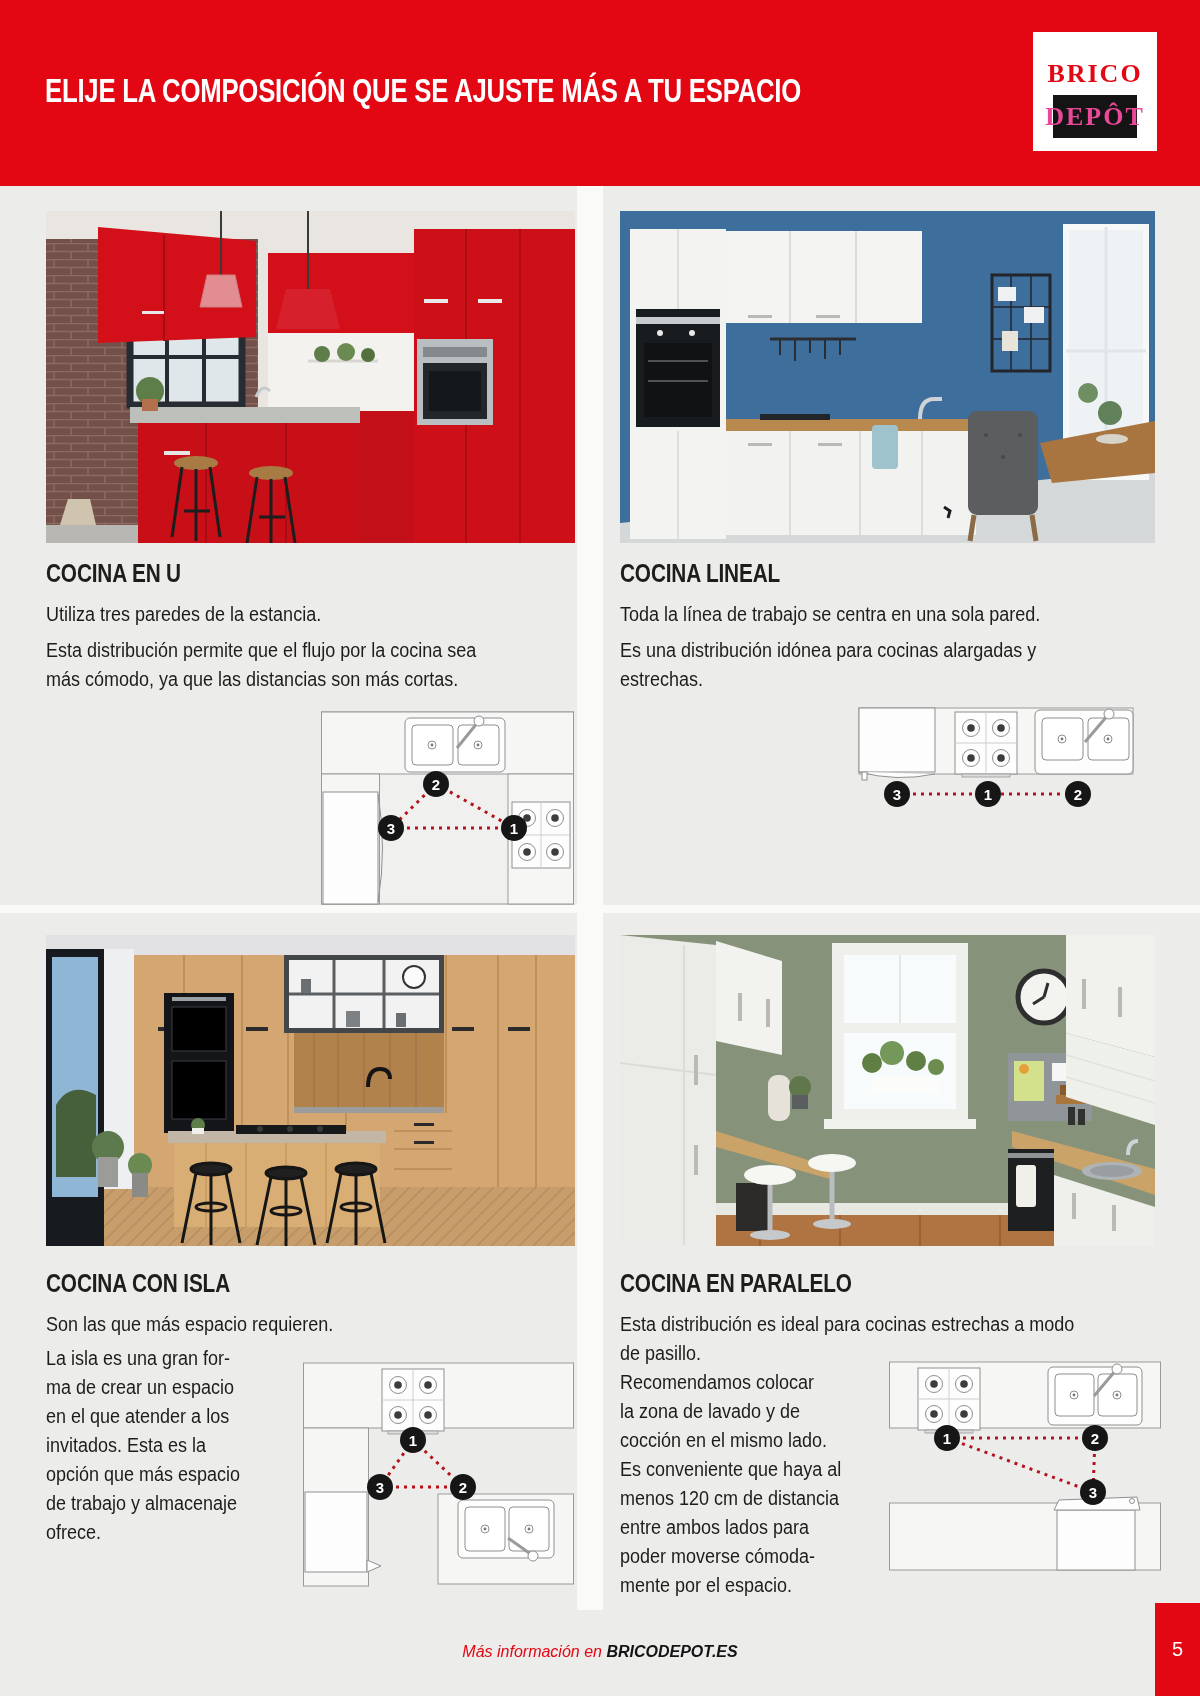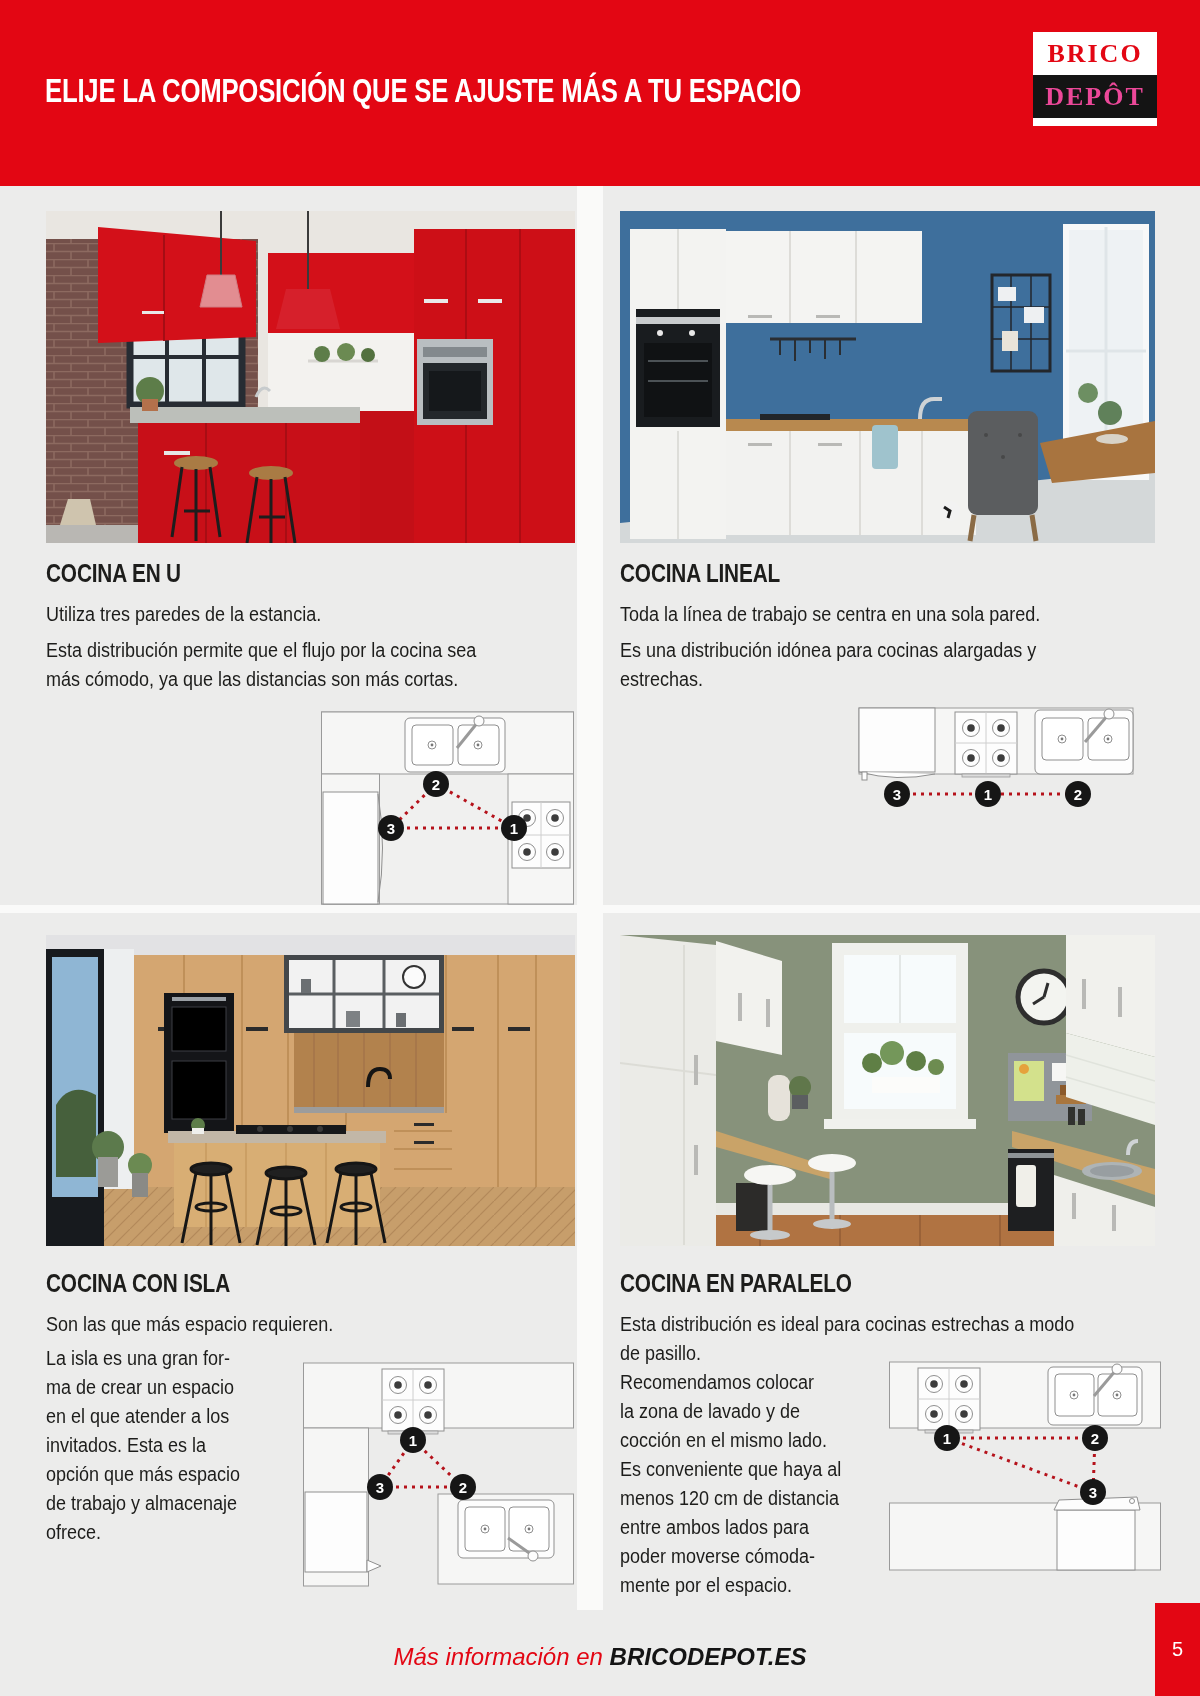--- a/index.html
+++ b/index.html
@@ -2,42 +2,42 @@
 <html><head>
 <meta charset="utf-8">
 <style>
   html,body{margin:0;padding:0;background:#ececeb;}
   .page{position:relative;width:1200px;height:1696px;background:#ececeb;
         font-family:"Liberation Sans",sans-serif;color:#1d1d1b;overflow:hidden;}
   
   .hdr{position:absolute;left:0;top:0;width:1200px;height:186px;background:#e30613;}
   .hdr-title{position:absolute;left:45px;top:72px;margin:0;color:#fff;font-size:33px;font-weight:700;
              letter-spacing:-.3px;transform:scaleX(.78);transform-origin:0 0;white-space:nowrap;}
-  .logo{position:absolute;left:1033px;top:32px;width:124px;height:94px;background:#fff;padding:0;box-sizing:border-box;}
+  .logo{position:absolute;left:1033px;top:32px;width:124px;height:119px;background:#fff;padding:20px;box-sizing:border-box;}
   .logo-top,.logo-bot{height:43px;display:flex;align-items:center;justify-content:center;
      font-family:"Liberation Serif",serif;font-weight:700;font-size:26px;letter-spacing:2px;}
   .logo-top{background:#fff;color:#e30613;}
   .logo-bot{background:#141414;color:#ec4899;}
   
   .div-v{position:absolute;left:577px;top:186px;width:26px;height:1424px;background:#fafaf9;}
   .div-h{position:absolute;left:0;top:905px;width:1200px;height:8px;background:#fafaf9;}
   
   .photo{position:absolute;overflow:hidden;}
   .photo svg,.diag{display:block;}
   .photo svg{width:100%;height:100%;}
   .diag{position:absolute;}
   
   .sec-title{position:absolute;margin:0;font-size:26px;font-weight:700;letter-spacing:-.2px;
              transform:scaleX(.8);transform-origin:0 0;white-space:nowrap;}
   .para{position:absolute;margin:0;font-size:20px;line-height:29px;white-space:pre-line;
         transform:scaleX(.9);transform-origin:0 0;}
   
   text.badge{fill:#fff;font-family:"Liberation Sans",sans-serif;font-weight:700;font-size:15px;text-anchor:middle;}
   
-  .footer-line{position:absolute;left:0;top:1643px;width:1200px;text-align:center;font-size:24px;font-style:italic;}
+  .footer-line{position:absolute;left:0;top:1643px;width:1200px;text-align:center;font-size:16px;font-style:italic;}
   .footer-prefix{color:#e30613;}
   .footer-site{color:#141414;font-weight:700;}
   .page-box{position:absolute;left:1155px;top:1603px;width:45px;height:93px;background:#e30613;color:#fff;
             display:flex;align-items:center;justify-content:center;font-size:20px;}
 </style>
 </head>
 <body>
 
 <div class="page">
 

